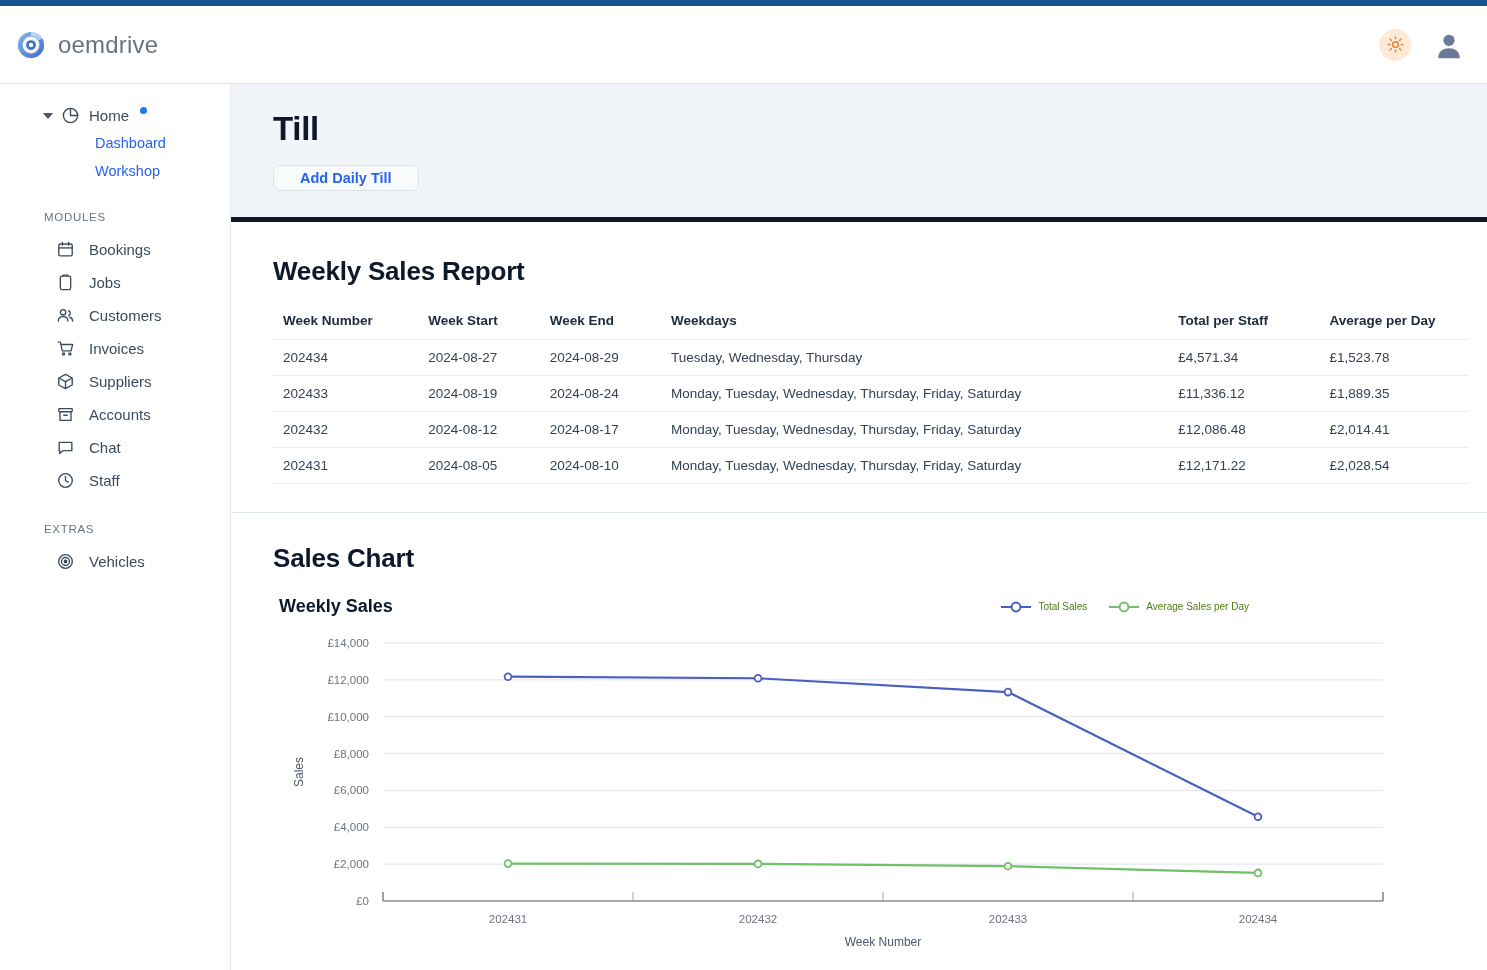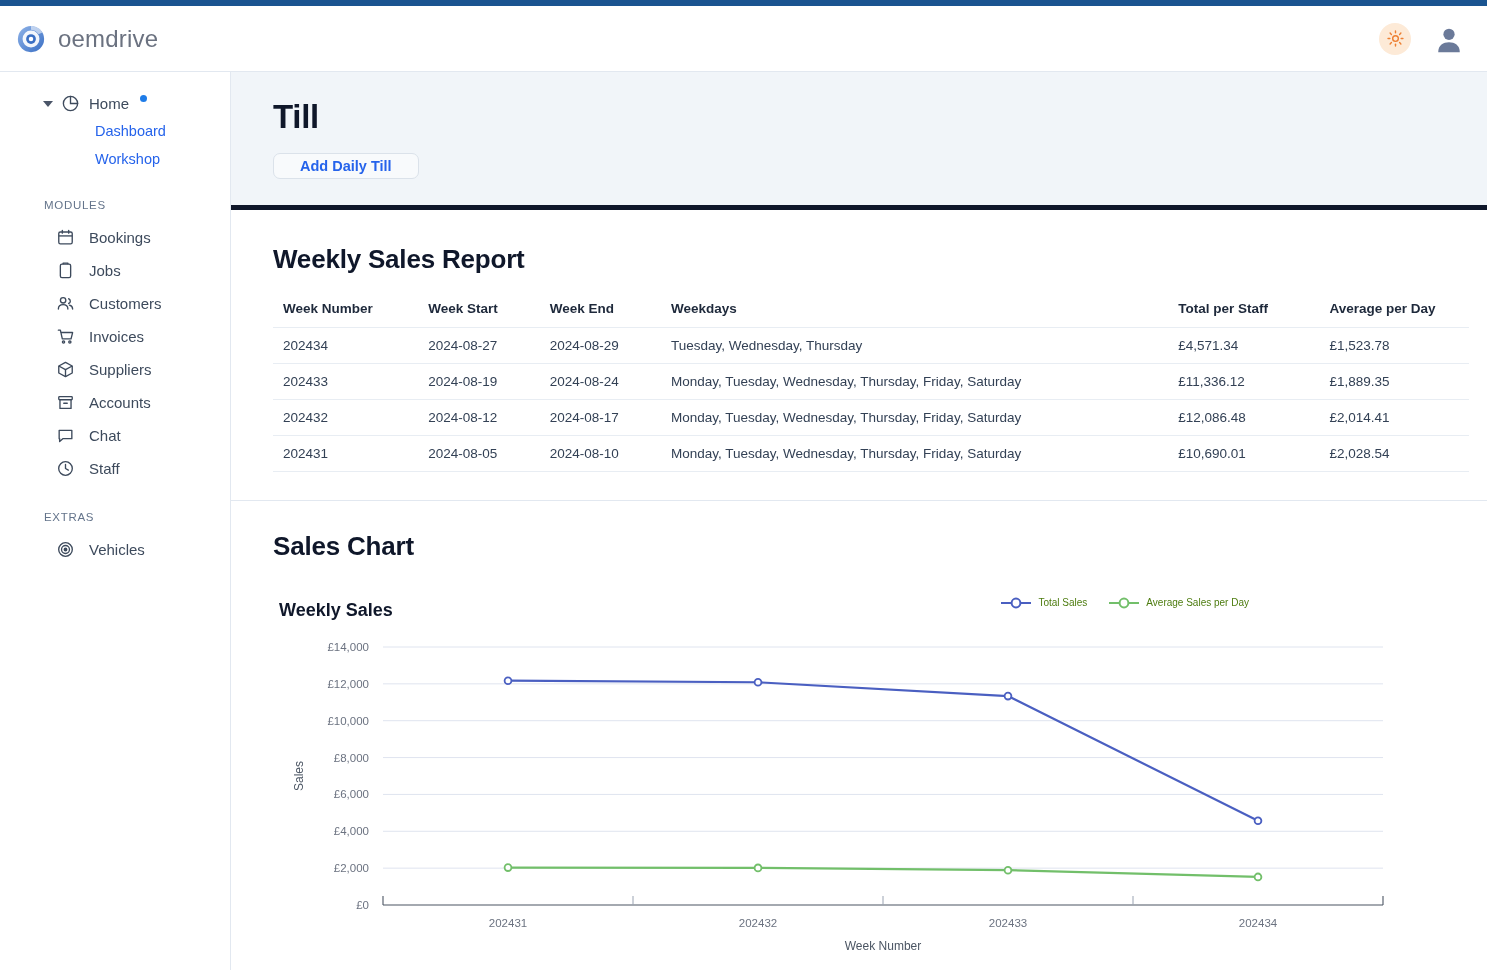--- a/index.html
+++ b/index.html
@@ -13,21 +13,21 @@
 
   
   .topbar {
     height: 6px;
     background: #1a5490;
     width: 100%;
   }
 
   
   .appheader {
-    height: 66px;
+    height: 78px;
     background: #ffffff;
     border-bottom: 1px solid #e2e8f0;
     display: flex;
     align-items: center;
     padding: 0 22px 0 16px;
     position: relative;
   }
   .brand { display: flex; align-items: center; gap: 12px; }
   .brand-logo { width: 30px; height: 30px; display: block; }
   .brand-name {
@@ -205,21 +205,20 @@
   
   .chart-wrap { position: relative; }
   .chart-head {
     display: flex; align-items: center;
     width: 1196px;
     margin-bottom: 6px;
   }
   .chart-subtitle {
     font-size: 18px; font-weight: 700; color: #0f172a;
     padding-left: 6px;
-    margin-top: 16px;
   }
   .legend {
     display: flex; align-items: center; gap: 22px;
     margin-left: auto; margin-right: 220px;
   }
   .legend-item { display: flex; align-items: center; gap: 7px; }
   .legend-text { font-size: 10px; color: #4d7c0f; }
 
   .plot { position: relative; margin-top: 12px; }
   svg.chart { display: block; }
@@ -418,21 +417,21 @@
             <td>2024-08-17</td>
             <td>Monday, Tuesday, Wednesday, Thursday, Friday, Saturday</td>
             <td>£12,086.48</td>
             <td>£2,014.41</td>
           </tr>
           <tr>
             <td>202431</td>
             <td>2024-08-05</td>
             <td>2024-08-10</td>
             <td>Monday, Tuesday, Wednesday, Thursday, Friday, Saturday</td>
-            <td>£10,690.01</td>
+            <td>£12,171.22</td>
             <td>£2,028.54</td>
           </tr>
         </tbody>
       </table>
     </section>
 
     <section class="section" style="padding-top:30px;">
       <h2 class="section-title" style="margin-bottom:22px;">Sales Chart</h2>
 
       <div class="chart-wrap">

